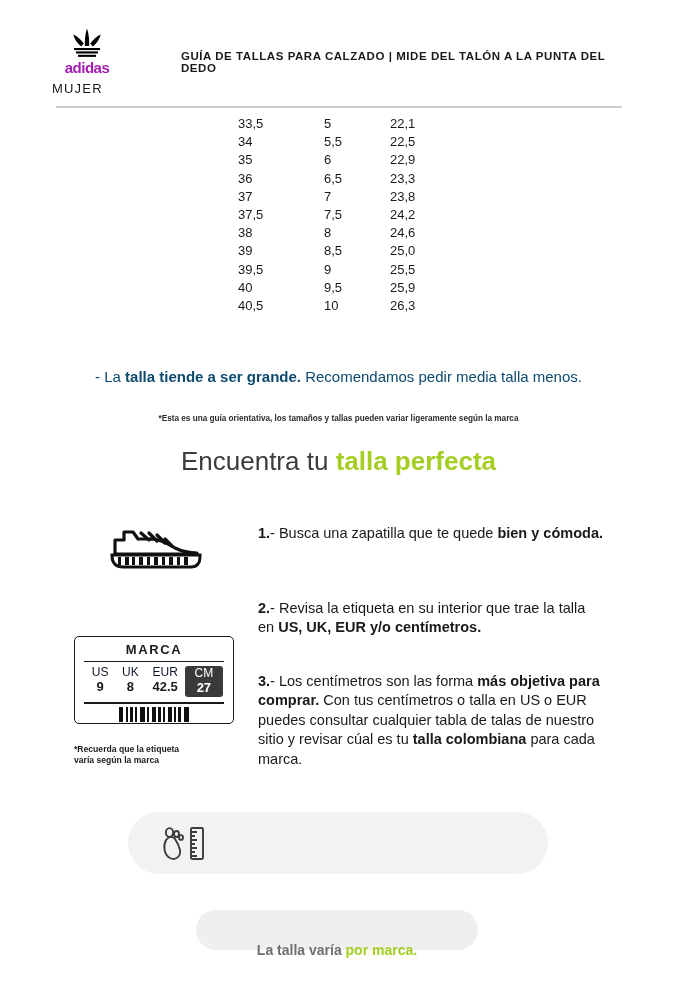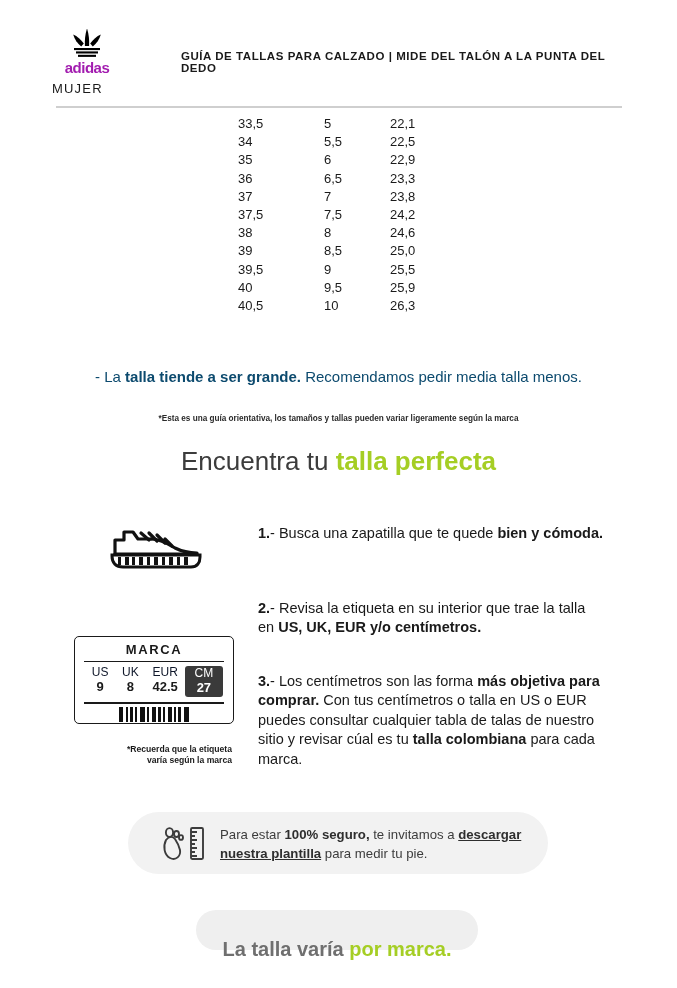--- a/index.html
+++ b/index.html
@@ -67,36 +67,36 @@
   .label-div { height:1.4px; background:#1a1a1a; margin:4px 9px 0 9px; }
   .label-sizes { display:flex; align-items:flex-start; padding:4px 10px 0 10px; gap:0; }
   .size-col { text-align:center; }
   .size-k { font-size:12px; color:#0f172a; line-height:13px; }
   .size-v { font-size:13px; font-weight:bold; color:#1a1a1a; line-height:15px; }
   .size-col.cm { background:#3a3a3a; border-radius:3px; padding:1px 4px 2px 4px; }
   .size-col.cm .size-k, .size-col.cm .size-v { color:#ffffff; }
   .barcode { display:flex; gap:2.4px; justify-content:center; align-items:flex-end;
              height:15px; margin-top:3px; }
   .bar { background:#111; height:15px; }
-  .label-caption { position:absolute; left:74px; top:744px; width:158px; text-align:right;
+  .label-caption { position:absolute; left:74px; top:744px; width:158px; text-align:left;
                    font-size:8.6px; font-weight:bold; line-height:11px; color:#1a1a1a; }
 
   
   .pill-wide { position:absolute; left:128px; top:812px; width:420px; height:62px;
                background:#f2f2f2; border-radius:31px; }
   .pill-icon { position:absolute; left:30px; top:11px; }
   .pill-text { position:absolute; left:92px; top:13px; width:315px;
                font-size:13.2px; line-height:19px; color:#3c3c3c; }
   .pill-text b { font-weight:bold; color:#2e2e2e; }
   .link-underline { font-weight:bold; text-decoration:underline; color:#2e2e2e; }
 
   .pill-bottom { position:absolute; left:196px; top:910px; width:282px; height:40px;
                  background:#efefef; border-radius:20px; display:flex;
                  align-items:center; justify-content:center; }
-  .pill-bottom .txt { font-size:20px; font-weight:bold; color:#6f6f6f;margin-top:39px; }
+  .pill-bottom .txt { font-size:14px; font-weight:bold; color:#6f6f6f;margin-top:39px; }
   .pill-bottom .accent { color:#A5CE24; }
 </style>
 </head>
 <body>
 
 <div class="page">
 
   <div class="header">
     <div class="logo-wrap">
       <svg class="trefoil" width="54" height="30" viewBox="0 0 54 30">
@@ -278,23 +278,20 @@
     <svg class="pill-icon" width="54" height="40" viewBox="0 0 54 40">
       <g fill="none" stroke="#3c3c3c" stroke-width="1.9">
         <path d="M8 17 C5 23, 6 32, 12 35 C18 38, 23 33, 22 27 C21 22, 19 19, 17 16 C15 13, 11 13, 8 17 Z"></path>
         <ellipse cx="11.5" cy="9.5" rx="3.6" ry="4.4"></ellipse>
         <ellipse cx="18.5" cy="11" rx="2.5" ry="3"></ellipse>
         <ellipse cx="23" cy="14.5" rx="2" ry="2.4"></ellipse>
         <rect x="33" y="5" width="12" height="31" rx="1.2"></rect>
         <path d="M33 9 L39 9 M33 13 L37 13 M33 17 L39 17 M33 21 L37 21 M33 25 L39 25 M33 29 L37 29 M33 33 L39 33"></path>
       </g>
     </svg>
-    <div class="pill-text">
-      <span>Para estar </span><b>100% seguro,</b><span> te invitamos a </span><span class="link-underline">descargar nuestra plantilla</span><span> para medir tu pie.</span>
-    </div>
   </div>
 
   <div class="pill-bottom">
     <div class="txt">
       <span>La talla varía </span><span class="accent">por marca.</span>
     </div>
   </div>
 
 </div>
 

